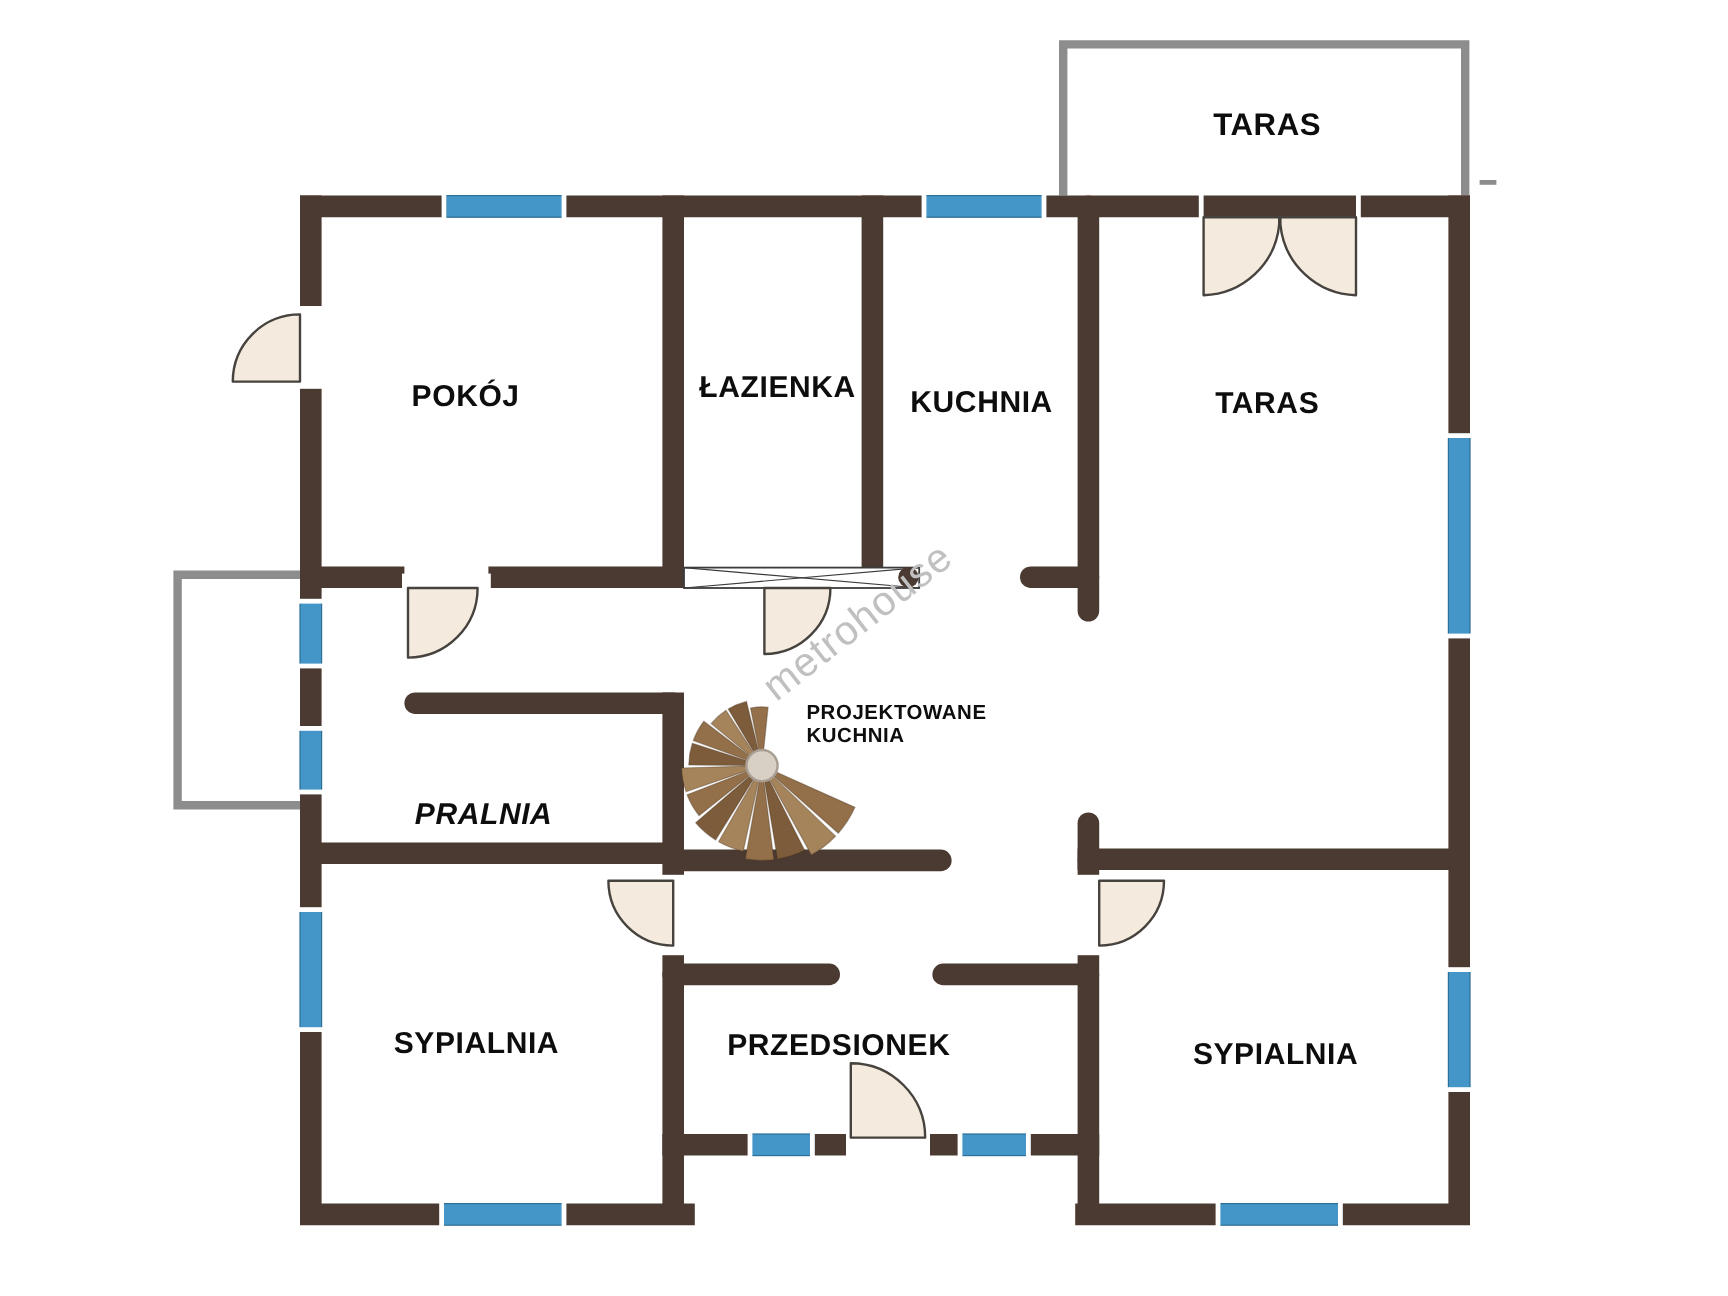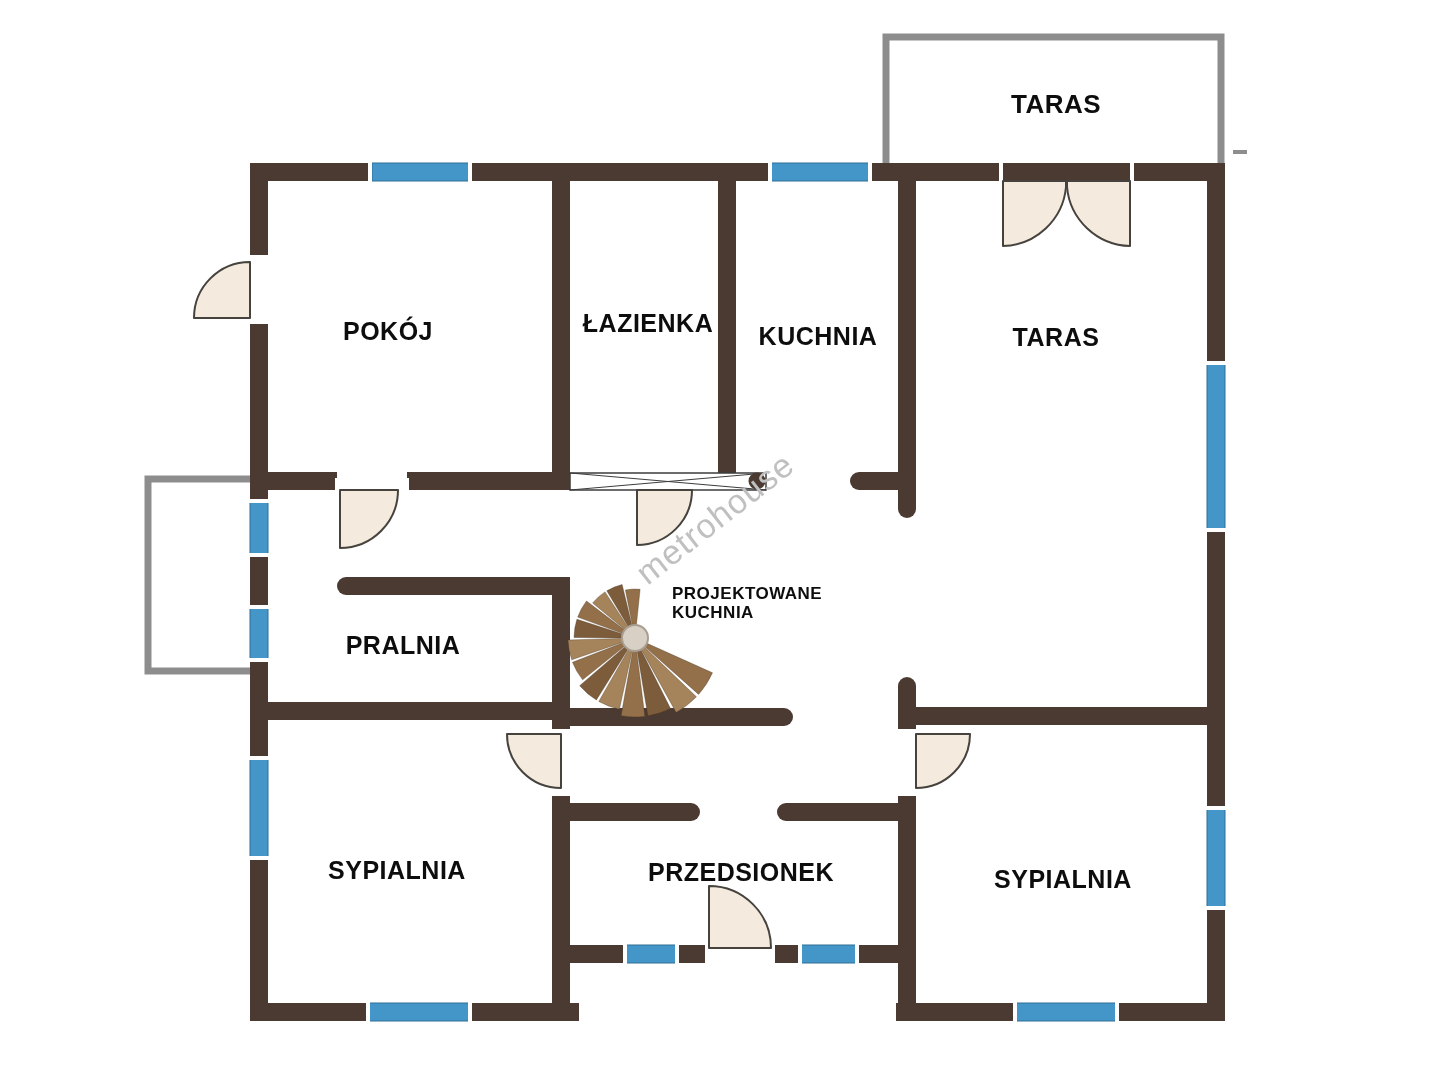--- a/index.html
+++ b/index.html
@@ -163,23 +163,23 @@
         <path d="M644.7,646.6 L698.6,694.4 A85,85 0 0 0 712.5,672.8 L646.9,643.3 A13,13 0 0 1 644.7,646.6 Z" fill="var(--stair_mid)" stroke="rgba(70,50,30,0.35)" stroke-width="1"></path>
       </g>
     <circle cx="635" cy="638" r="13" fill="var(--stair_hub)" stroke="var(--stair_hub_edge)" stroke-width="2"></circle>
   </svg>
 
   <div class="room-label big" style="left:1056px;top:104px;">TARAS</div>
   <div class="room-label" style="left:388px;top:331px;">POKÓJ</div>
   <div class="room-label" style="left:648px;top:323px;">ŁAZIENKA</div>
   <div class="room-label" style="left:818px;top:336px;">KUCHNIA</div>
   <div class="room-label" style="left:1056px;top:337px;">TARAS</div>
-  <div class="room-label" style="left:403px;top:645px;">PRALNIA</div>
+  <div class="room-label" style="left:403px;top:679px;font-style:italic;">PRALNIA</div>
   <div class="room-label" style="left:397px;top:870px;">SYPIALNIA</div>
-  <div class="room-label" style="left:741px;top:872px;">PRZEDSIONEK</div>
+  <div class="room-label" style="left:699px;top:872px;">PRZEDSIONEK</div>
   <div class="room-label" style="left:1063px;top:879px;">SYPIALNIA</div>
 
   <div class="stairs-label">
     <span>PROJEKTOWANE</span>
     <span>KUCHNIA</span>
   </div>
 
   <div class="watermark">metrohouse</div>
 </div>
 

